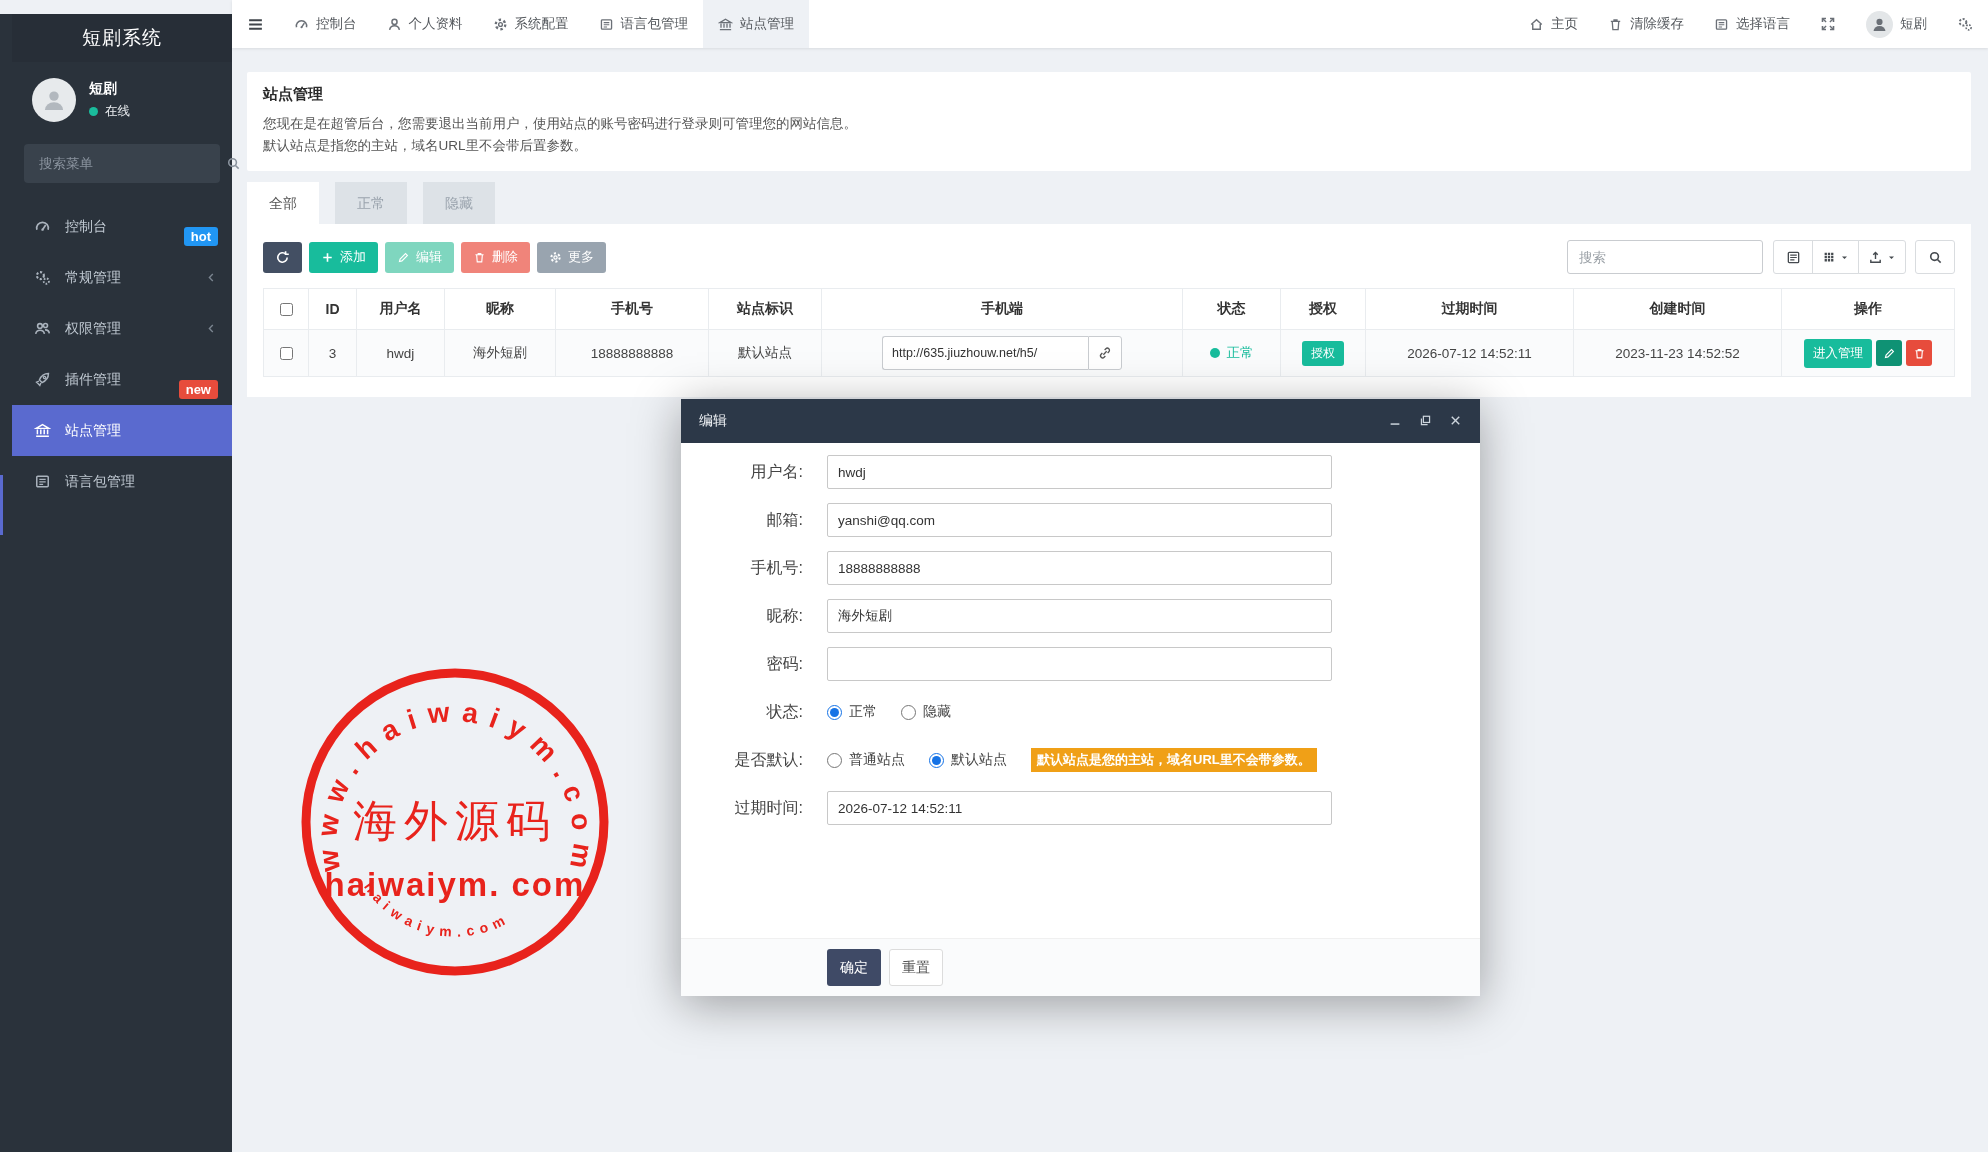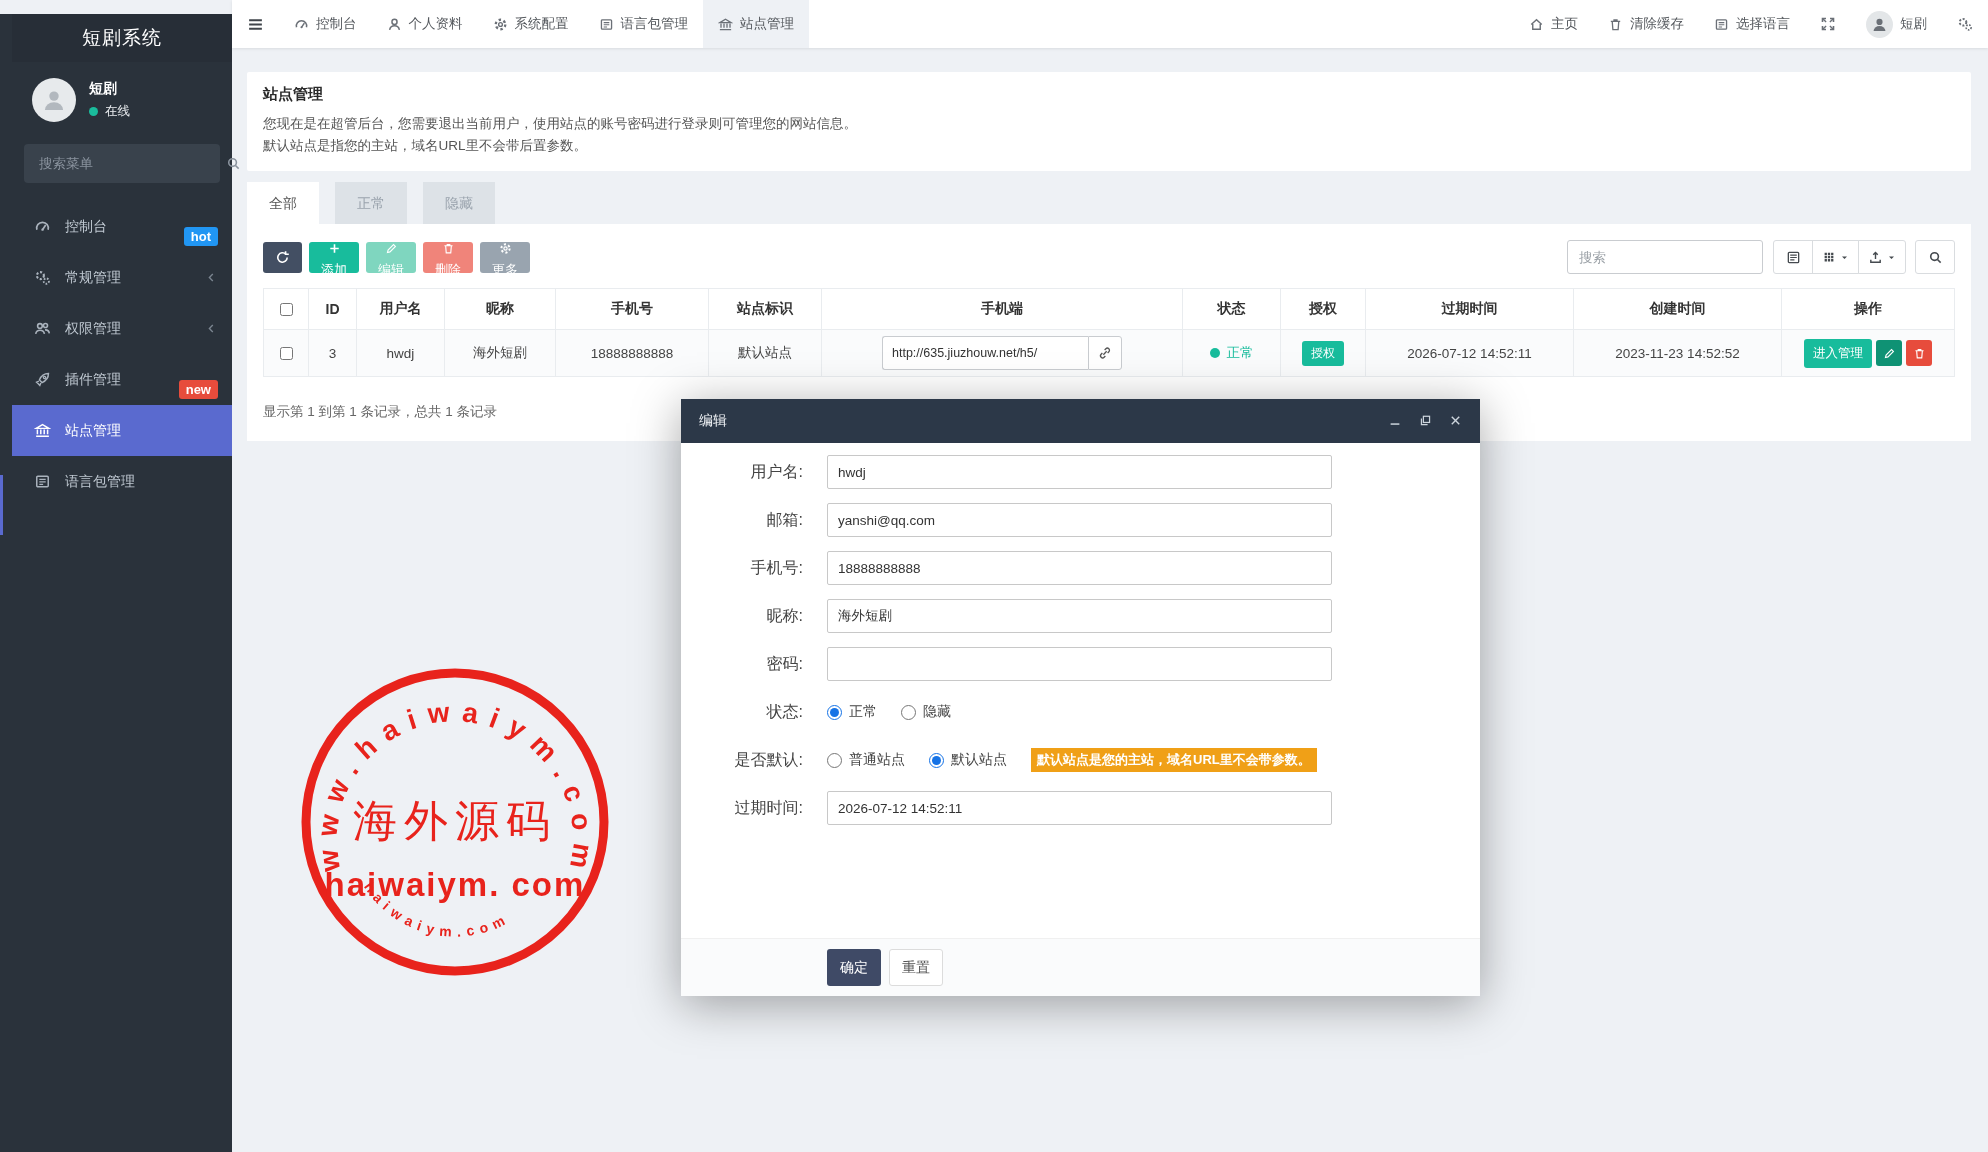--- a/index.html
+++ b/index.html
@@ -51,21 +51,21 @@
   .content { position:absolute; left:232px; top:48px; right:0; bottom:0; padding:24px 17px 0 15px; }
   .panel { background:#fff; border-radius:2px; padding:13px 16px 14px; }
   .panel-title { font-size:15px; font-weight:bold; color:#2b2b2b; margin-bottom:9px; }
   .panel-desc { font-size:13.5px; color:#555; line-height:22px; }
   .tabs { margin-top:11px; display:flex; gap:16px; }
   .tab { height:42px; line-height:42px; padding:0 22px; font-size:14px; background:#dde2e7; color:#9aa3ad; cursor:pointer; }
   .tab.active { background:#fff; color:#555; }
   .card { background:#fff; padding:16px 16px 20px; }
   .toolbar { display:flex; align-items:center; }
   .tb-left { display:flex; gap:7px; }
-  .btn { height:31px; border:none; border-radius:3px; color:#fff; font-size:13px; display:inline-flex; align-items:center; gap:6px; padding:0 12px; cursor:pointer; font-family:inherit;flex-direction:column; }
+  .btn { height:31px; border:none; border-radius:3px; color:#fff; font-size:13px; display:inline-flex; align-items:center; gap:6px; padding:0 12px; cursor:pointer; font-family:inherit; }
   .btn-refresh { background:#434f63; width:39px; justify-content:center; padding:0; }
   .btn-add { background:#18bc9c; }
   .btn-edit { background:#7fd6bf; }
   .btn-del { background:#f0847a; }
   .btn-more { background:#99a4af; }
   .toolbar-right { margin-left:auto; display:flex; align-items:center; gap:10px;padding-left:44px; }
   .search-input { width:196px; height:34px; border:1px solid #c9ccd0; border-radius:3px; padding:0 11px; font-size:13.5px; color:#333; outline:none; font-family:inherit; }
   .search-input::placeholder { color:#9aa0a6; }
   .btn-group { display:flex; }
   .tool-btn { height:34px; min-width:40px; background:#fff; border:1px solid #d9dcdf; display:flex; align-items:center; justify-content:center; gap:4px; color:#454a4f; cursor:pointer; margin-left:-1px; padding:0 9px; }
@@ -596,21 +596,20 @@
                       <use href="#i-trash"></use>
                     </svg>
                   </span>
                 </button>
             </span>
           </td>
         </tr>
       </tbody>
     </table>
 
-    <div class="record-info">显示第 1 到第 1 条记录，总共 1 条记录</div>
   </section>
 </main>
 
 <svg class="stamp" width="320" height="320" viewBox="0 0 320 320">
   <defs>
     <path id="arcT" d="M46 208 A118 118 0 1 1 274 208" fill="none"></path>
     <path id="arcB" d="M62 212 A108 108 0 0 0 258 212" fill="none"></path>
   </defs>
   <circle cx="160" cy="160" r="149" fill="none" stroke="#e8140c" stroke-width="9"></circle>
   <text font-size="28" font-weight="bold" fill="#e8140c" letter-spacing="11"><textPath href="#arcT">www.haiwaiym.com</textPath></text>

